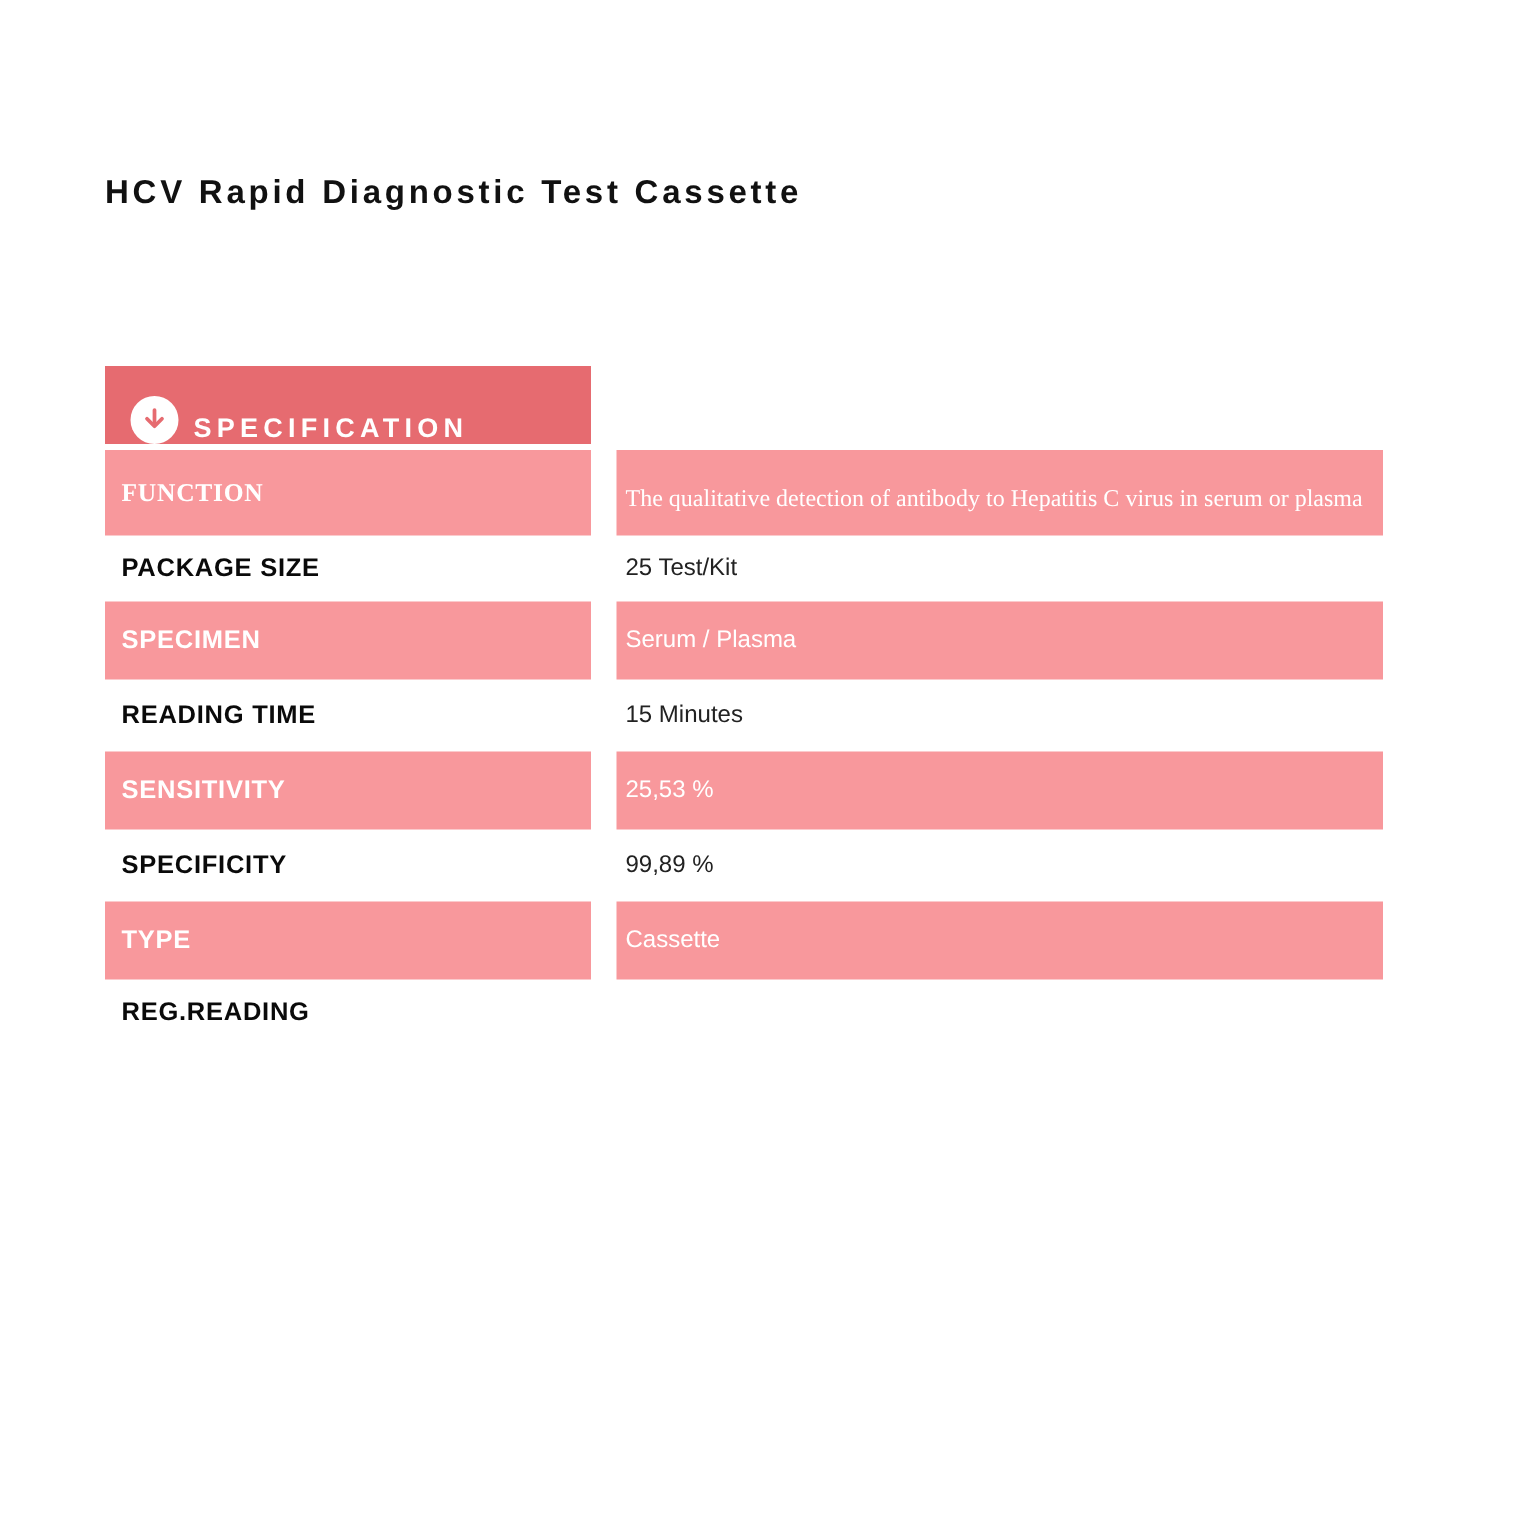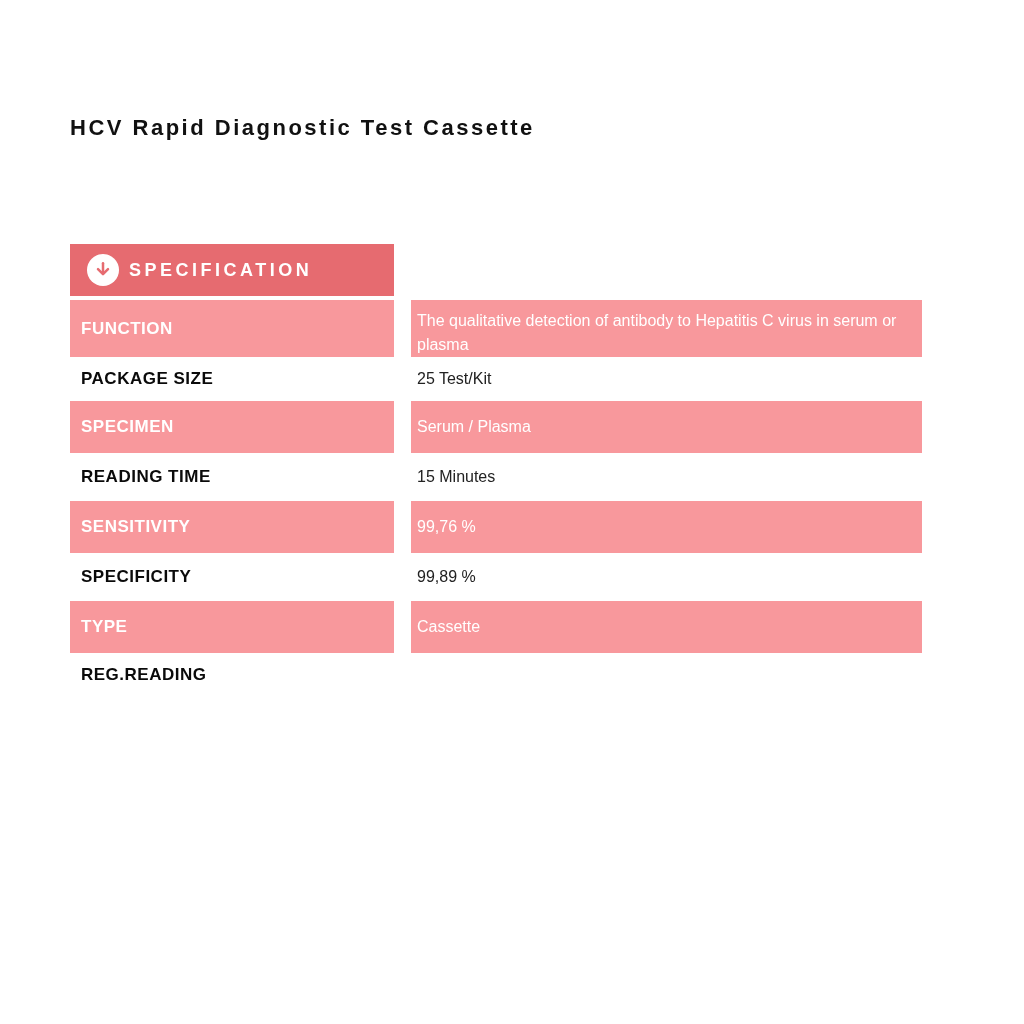--- a/index.html
+++ b/index.html
@@ -33,21 +33,21 @@
     top:244px;
     width:852px;
     display:flex;
     flex-direction:column;
   }
   .header-bar{
     width:324px;
     height:52px;
     background:var(--header-bg);
     display:flex;
-    align-items:center;
+    align-items:flex-end;
     margin-bottom:4px;
   }
   .icon-circle{
     width:32px;
     height:32px;
     border-radius:50%;
     background:#ffffff;
     color:var(--header-bg);
     margin-left:17px;
     display:flex;
@@ -87,21 +87,21 @@
     margin-left:13px;
   }
   .row.pink .cell-label,
   .row.pink .cell-value{
     background:var(--row-bg);
     color:var(--text-on-pink);
   }
   .row.plain .cell-label{color:#0a0a0a;}
   .row.plain .cell-value{color:var(--value-dark);}
   .h52{height:52px;}
-  .h57{height:57px;}
+  .h57{height:57px;font-family:Liberation Serif, serif;}
   .h60{height:48px;}
   .h61{height:44px;}
   .wrap-narrow{display:block;padding-top:9px;max-width:524px;}
 </style>
 </head>
 <body>
 
 <h1 class="page-title">HCV Rapid Diagnostic Test Cassette</h1>
 
 <div class="spec">
@@ -133,21 +133,21 @@
     <div class="cell-value">Serum / Plasma</div>
   </div>
 
   <div class="row plain h60">
     <div class="cell-label">READING TIME</div>
     <div class="cell-value">15 Minutes</div>
   </div>
 
   <div class="row pink h52">
     <div class="cell-label">SENSITIVITY</div>
-    <div class="cell-value">99,76 %</div>
+    <div class="cell-value">25,53 %</div>
   </div>
 
   <div class="row plain h60">
     <div class="cell-label">SPECIFICITY</div>
     <div class="cell-value">99,89 %</div>
   </div>
 
   <div class="row pink h52">
     <div class="cell-label">TYPE</div>
     <div class="cell-value">Cassette</div>

